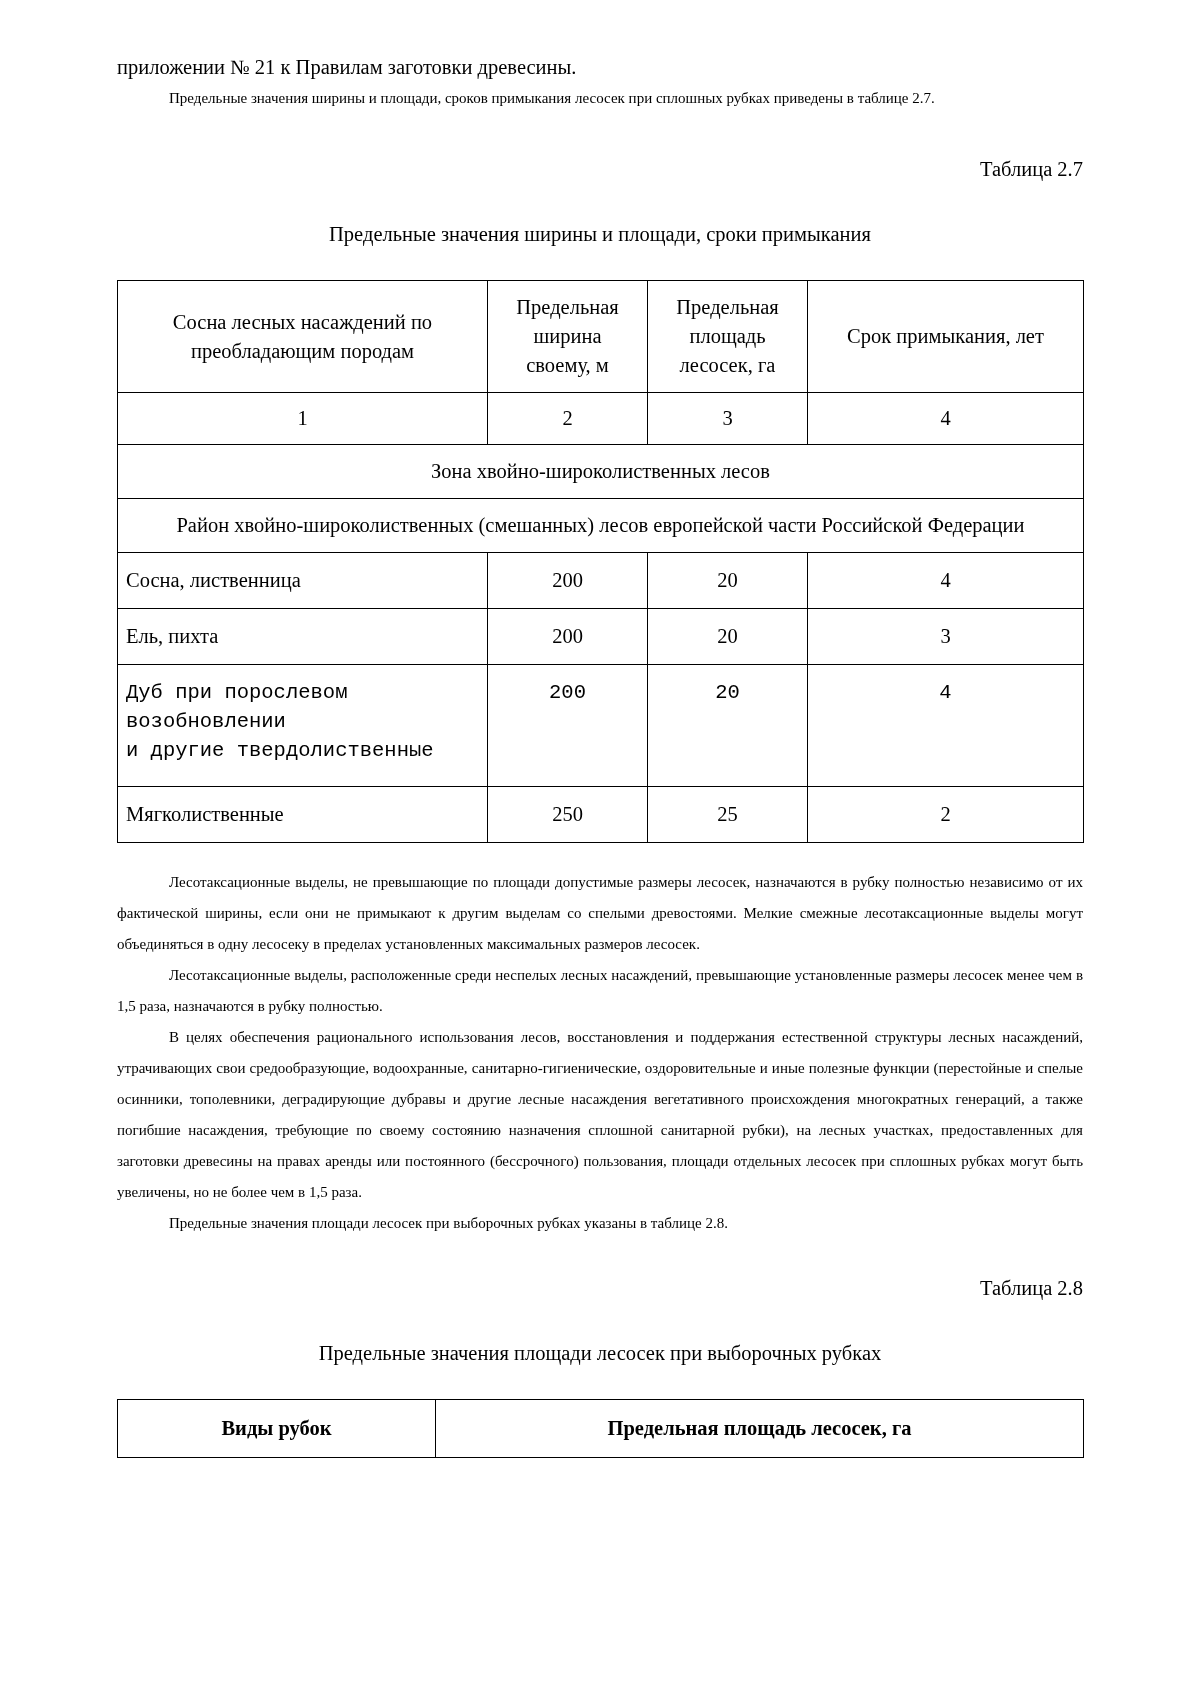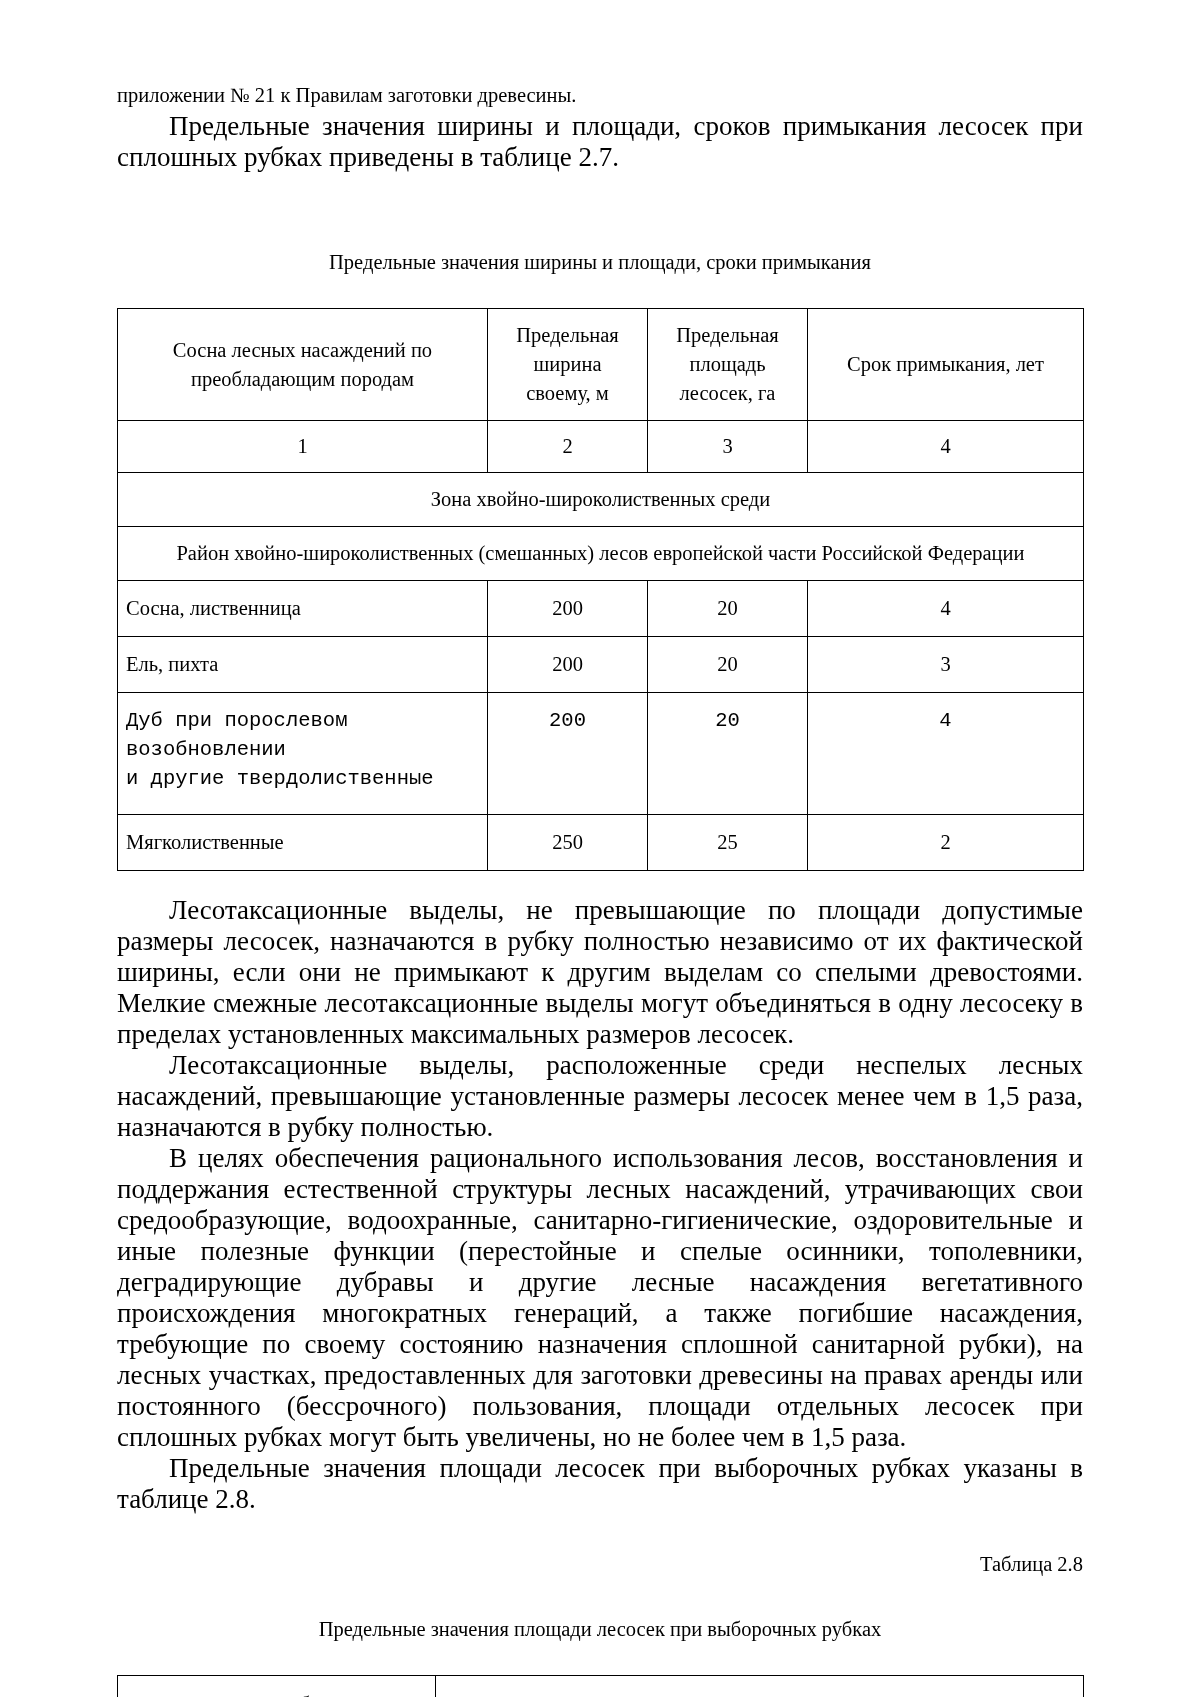--- a/index.html
+++ b/index.html
@@ -13,31 +13,31 @@
     height: 1697px;
     font-family: "Liberation Serif", "DejaVu Serif", serif;
     color: #000000;
     -webkit-font-smoothing: antialiased;
   }
   .page {
     position: relative;
     width: 1200px;
     height: 1461px;
     box-sizing: border-box;
-    padding: 80px 103px 0 103px;
+    padding: 52px 103px 0 103px;
   }
   .content {
     width: 966px;
     margin: 0 auto;
   }
 
   
   p.para {
     margin: 0;
-    font-size: 27px;
+    font-size: 15px;
     line-height: 31px;
     text-align: justify;
     text-justify: inter-word;
     hyphens: none;
   }
   p.para.indent {
     text-indent: 52px;
   }
   p.noind {
     margin: 0;
@@ -113,20 +113,21 @@
 <body>
 
 <div class="page">
   <div class="content">
 
     <p class="noind">приложении № 21 к Правилам заготовки древесины.</p>
     <p class="para indent">Предельные значения ширины и площади, сроков примыкания лесосек при сплошных рубках приведены в таблице 2.7.</p>
 
     <div class="spacer-40"></div>
 
+    <p class="tbl-label">Таблица 2.7</p>
 
     <div class="spacer-34"></div>
 
     <p class="tbl-title">Предельные значения ширины и площади, сроки примыкания</p>
 
     <div class="spacer-30"></div>
 
     <table class="doc-table">
       <colgroup>
         <col class="col1">
@@ -156,21 +157,21 @@
         </tr>
 
         <tr class="numrow">
           <td class="c-num">1</td>
           <td class="c-num">2</td>
           <td class="c-num">3</td>
           <td class="c-num">4</td>
         </tr>
 
         <tr class="zonerow">
-          <td class="c-span" colspan="4">Зона хвойно-широколиственных среди</td>
+          <td class="c-span" colspan="4">Зона хвойно-широколиственных лесов</td>
         </tr>
 
         <tr class="zonerow">
           <td class="c-span" colspan="4">Район хвойно-широколиственных (смешанных) лесов европейской части Российской Федерации</td>
         </tr>
 
         <tr class="datarow">
           <td class="c-name">Сосна, лиственница</td>
           <td class="c-num">200</td>
           <td class="c-num">20</td>

